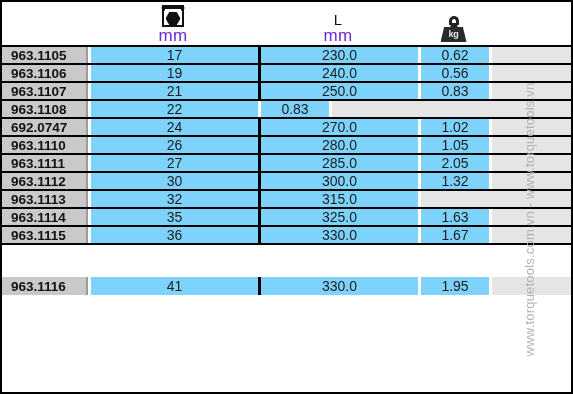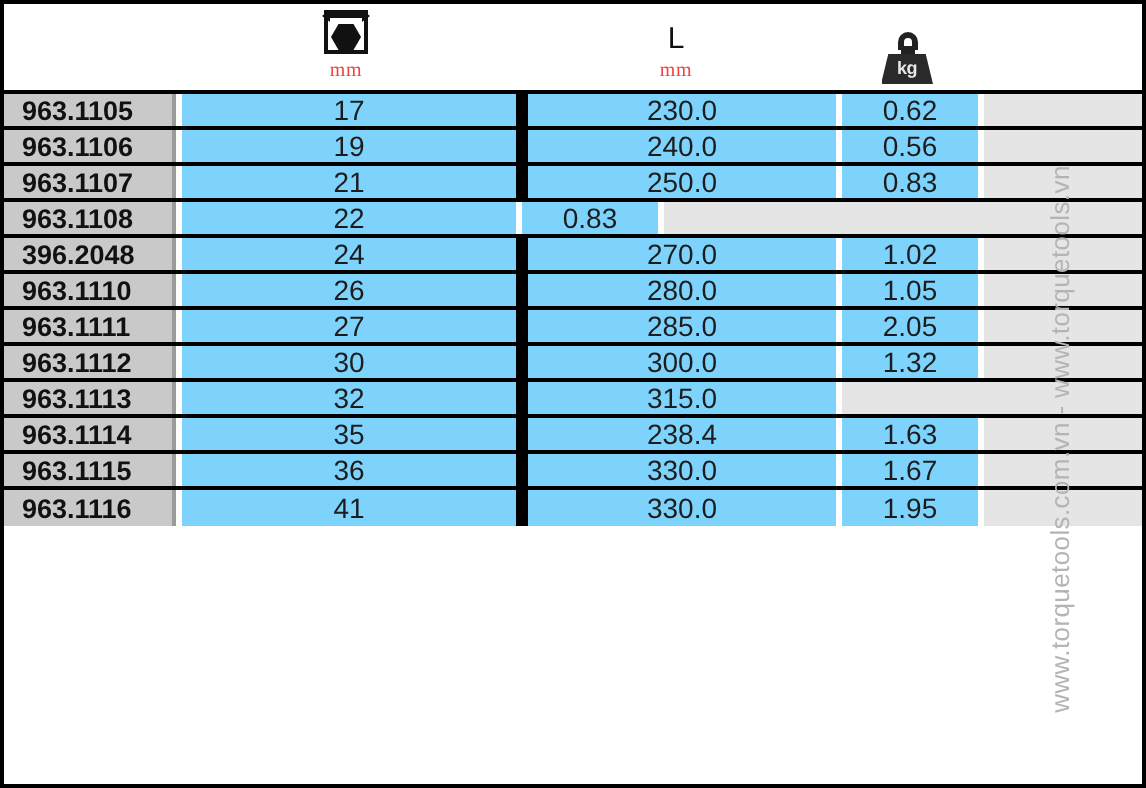--- a/index.html
+++ b/index.html
@@ -45,25 +45,24 @@
   
   .c-code  { width: 86px; }
   .c-size  { width: 170px; }
   .c-len   { width: 160px; }
   .c-wt    { width: 71px; }
   .c-mark  { width: 82px; flex: 1 1 auto; }
 
   .th.c-size, .th.c-len, .th.c-wt { }
 
   .unit-label {
-    font-size: 10px;
-    color: #ef4444;
+    font-size: 17px;
+    color: #6d28d9;
     line-height: 13px;
     letter-spacing: 0.3px;
-    font-family: Liberation Serif, serif;
   }
   .big-L {
     font-size: 15px;
     color: #111111;
     line-height: 16px;
     margin-bottom: 1px;
   }
 
   
   .hex-icon {
@@ -176,21 +175,21 @@
   
   .tbody {
     display: block;
   }
   .trow {
     display: flex;
     height: 18px;
     box-sizing: border-box;
     border-bottom: 2px solid #000000;
   }
-  .trow:last-child { border-bottom: none; }
+  .trow:last-child { border-bottom: none; margin-top: 32px; }
 
   .td {
     box-sizing: border-box;
     display: flex;
     align-items: center;
     justify-content: center;
     font-size: 14px;
     color: #1c1c1c;
     background: #7dd3fc;
   }
@@ -202,21 +201,21 @@
     padding-left: 9px;
     color: #111111;
     border-right: 2px solid #9a9a9a;
   }
   .td.mark {
     background: #e5e5e5;
   }
 
   
   .td.size  { border-left: 3px solid #ffffff; }
-  .td.len   { border-left: 6px solid #000000; }
+  .td.len   { border-left: 3px solid #000000; }
   .td.wt    { border-left: 3px solid #ffffff; }
   .td.mark  { border-left: 3px solid #ffffff; }
 
   
   #watermark {
     position: absolute;
     right: 0;
     top: 45px;
     bottom: 0;
     width: 82px;
@@ -295,21 +294,21 @@
         <div class="td wt   c-wt">0.83</div>
         <div class="td mark c-mark"></div>
       </div>
       <div class="trow">
         <div class="td code c-code">963.1108</div>
         <div class="td size c-size">22</div>
         <div class="td wt   c-wt">0.83</div>
         <div class="td mark c-mark"></div>
       </div>
       <div class="trow">
-        <div class="td code c-code">396.2048</div>
+        <div class="td code c-code">692.0747</div>
         <div class="td size c-size">24</div>
         <div class="td len  c-len">270.0</div>
         <div class="td wt   c-wt">1.02</div>
         <div class="td mark c-mark"></div>
       </div>
       <div class="trow">
         <div class="td code c-code">963.1110</div>
         <div class="td size c-size">26</div>
         <div class="td len  c-len">280.0</div>
         <div class="td wt   c-wt">1.05</div>
@@ -331,21 +330,21 @@
       </div>
       <div class="trow">
         <div class="td code c-code">963.1113</div>
         <div class="td size c-size">32</div>
         <div class="td len  c-len">315.0</div>
         <div class="td mark c-mark"></div>
       </div>
       <div class="trow">
         <div class="td code c-code">963.1114</div>
         <div class="td size c-size">35</div>
-        <div class="td len  c-len">238.4</div>
+        <div class="td len  c-len">325.0</div>
         <div class="td wt   c-wt">1.63</div>
         <div class="td mark c-mark"></div>
       </div>
       <div class="trow">
         <div class="td code c-code">963.1115</div>
         <div class="td size c-size">36</div>
         <div class="td len  c-len">330.0</div>
         <div class="td wt   c-wt">1.67</div>
         <div class="td mark c-mark"></div>
       </div>

